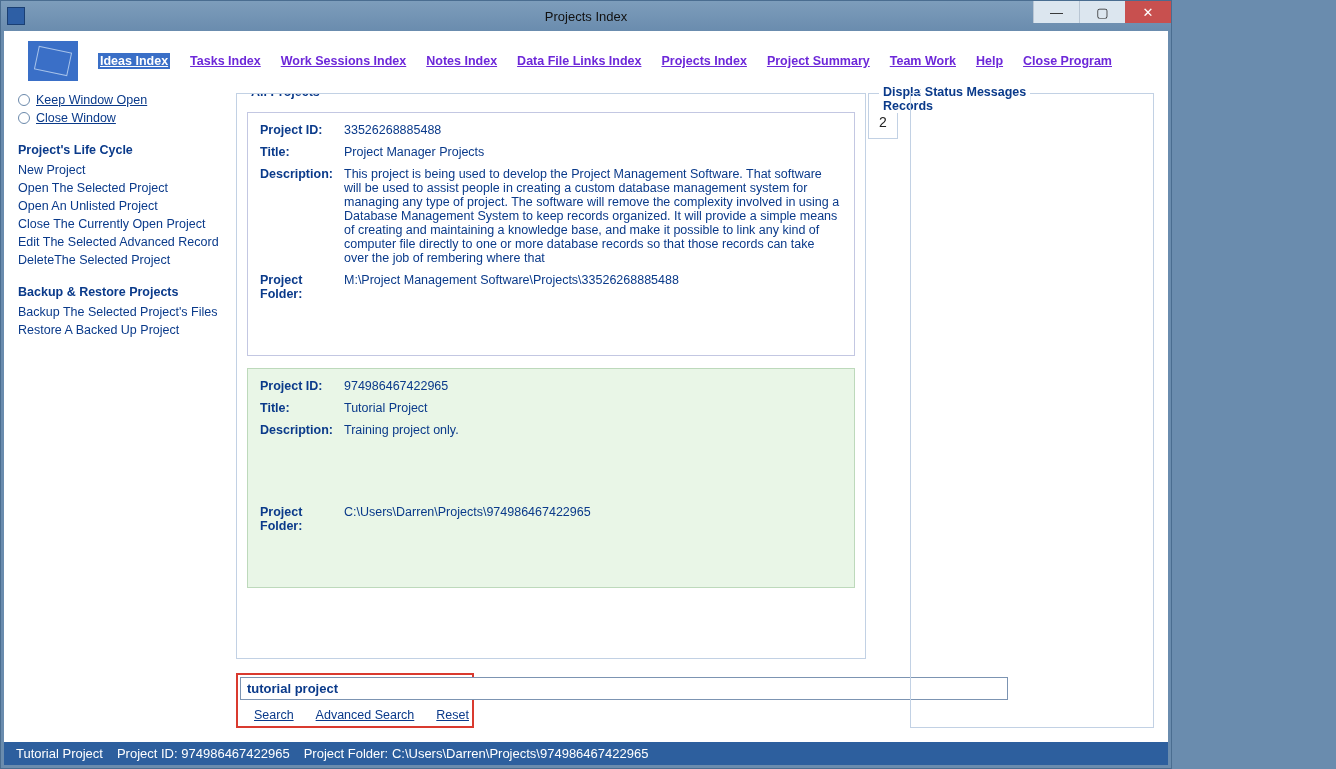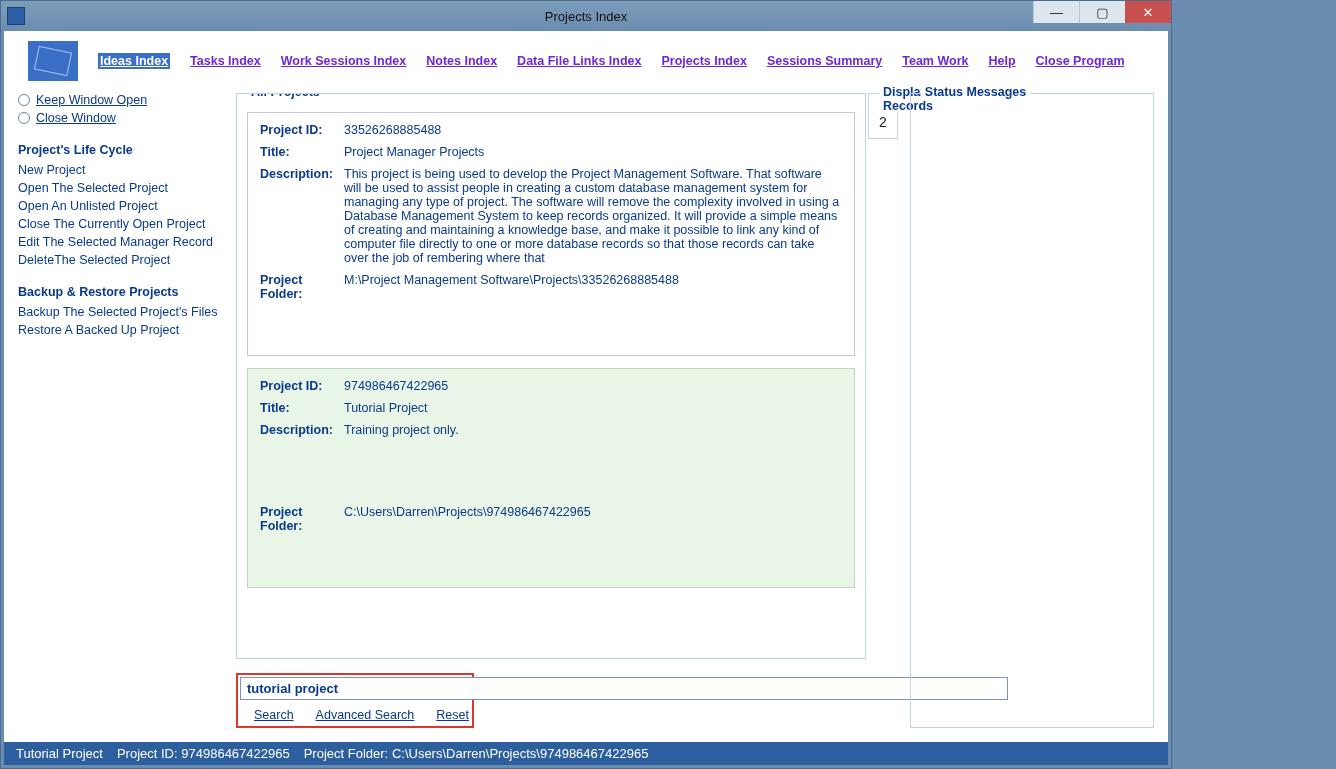--- a/index.html
+++ b/index.html
@@ -66,21 +66,21 @@
   <div class="content">
 
     <div class="menubar">
       <span class="logo"></span>
       <span class="menu-item selected">Ideas Index</span>
       <span class="menu-item">Tasks Index</span>
       <span class="menu-item">Work Sessions Index</span>
       <span class="menu-item">Notes Index</span>
       <span class="menu-item">Data File Links Index</span>
       <span class="menu-item">Projects Index</span>
-      <span class="menu-item">Sessions Summary</span>
+      <span class="menu-item">Project Summary</span>
       <span class="menu-item">Team Work</span>
       <span class="menu-item">Help</span>
       <span class="menu-item">Close Program</span>
     </div>
 
     <div class="body">
 
       <div class="sidebar">
         <div class="radio-row">
           <span class="radio"></span>
@@ -89,21 +89,21 @@
         <div class="radio-row">
           <span class="radio"></span>
           <span class="radio-label">Close Window</span>
         </div>
 
         <div class="section-header">Project's Life Cycle</div>
         <span class="side-link">New Project</span>
         <span class="side-link">Open The Selected Project</span>
         <span class="side-link">Open An Unlisted Project</span>
         <span class="side-link">Close The Currently Open Project</span>
-        <span class="side-link">Edit The Selected Manager Record</span>
+        <span class="side-link">Edit The Selected Advanced Record</span>
         <span class="side-link">DeleteThe Selected Project</span>
 
         <div class="section-header">Backup &amp; Restore Projects</div>
         <span class="side-link">Backup The Selected Project's Files</span>
         <span class="side-link">Restore A Backed Up Project</span>
       </div>
 
       <div class="main">
         <div class="group projects-group">
           <div class="group-title">All Projects</div>

